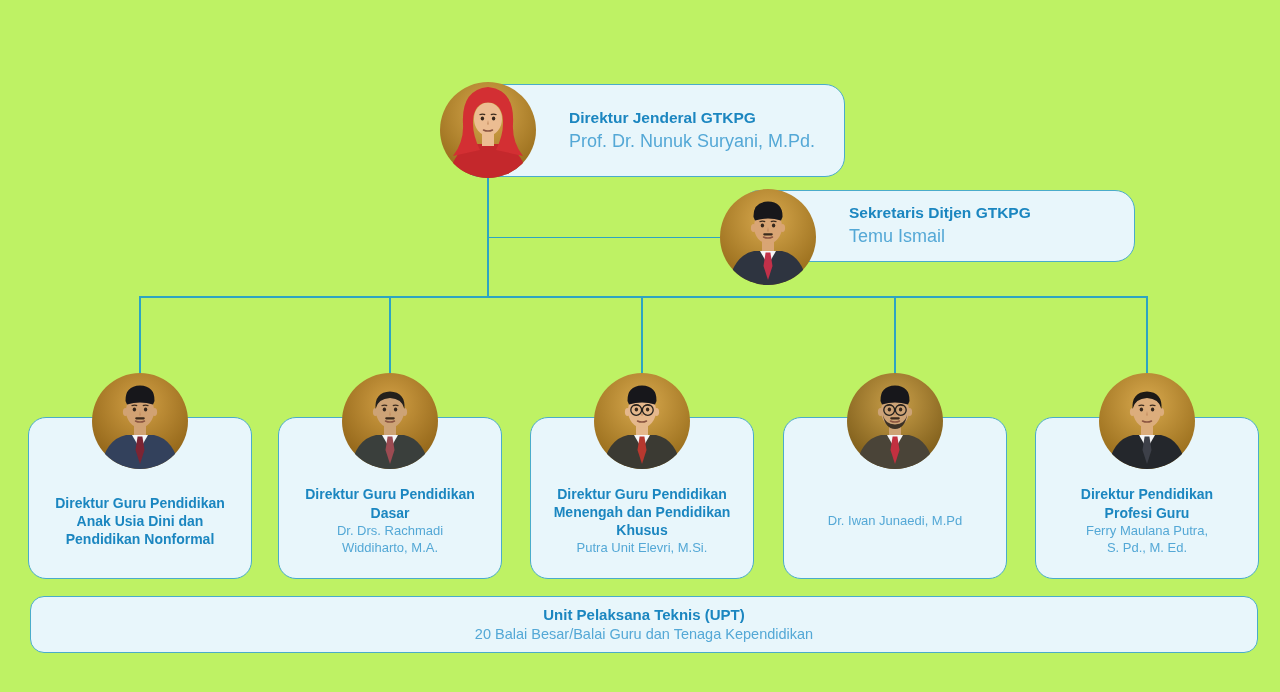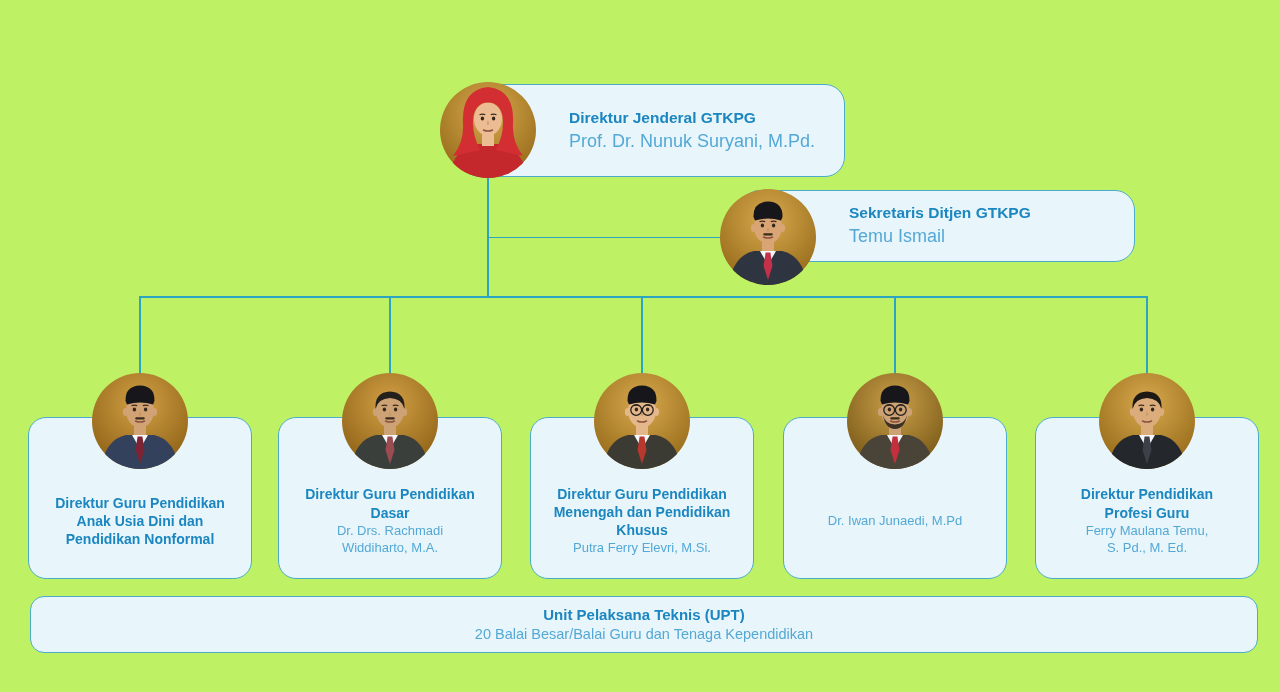--- a/index.html
+++ b/index.html
@@ -180,21 +180,21 @@
         <rect x="43.2" y="44.2" width="9.6" height="2.2" rx="1.1" fill="#3a2b1d"></rect>
         <path d="M43.5 48 Q48 50.2 52.5 48" stroke="#8a5440" stroke-width="1.5" fill="none" stroke-linecap="round"></path>
       </svg>
     </div>
 
   <div class="card dir" style="left:530px;top:417px;width:224px;height:162px;">
     <div class="txt">
       <div class="title">Direktur Guru Pendidikan
 Menengah dan Pendidikan
 Khusus</div>
-      <div class="name">Putra Ferry Elevri, M.Si.</div>
+      <div class="name">Putra Unit Elevri, M.Si.</div>
     </div>
   </div>
   <div class="avatar" style="left:594px;top:373px;">
       <svg viewBox="0 0 96 96">
         <defs>
           <radialGradient id="bg-d2" cx="50%" cy="32%" r="80%">
             <stop offset="0%" stop-color="#d8a94e"></stop>
             <stop offset="100%" stop-color="#8d6212"></stop>
           </radialGradient>
         </defs>
@@ -252,21 +252,21 @@
         <circle cx="42.2" cy="37" r="5.4" stroke="#23201c" stroke-width="1.3" fill="none"></circle>
         <circle cx="53.8" cy="37" r="5.4" stroke="#23201c" stroke-width="1.3" fill="none"></circle>
         <line x1="47.5" y1="36" x2="48.5" y2="36" stroke="#23201c" stroke-width="1.3"></line>
       </svg>
     </div>
 
   <div class="card dir" style="left:1035px;top:417px;width:224px;height:162px;">
     <div class="txt">
       <div class="title">Direktur Pendidikan
 Profesi Guru</div>
-      <div class="name">Ferry Maulana Temu,
+      <div class="name">Ferry Maulana Putra,
 S. Pd., M. Ed.</div>
     </div>
   </div>
   <div class="avatar" style="left:1099px;top:373px;">
       <svg viewBox="0 0 96 96">
         <defs>
           <radialGradient id="bg-d4" cx="50%" cy="32%" r="80%">
             <stop offset="0%" stop-color="#d8a94e"></stop>
             <stop offset="100%" stop-color="#8d6212"></stop>
           </radialGradient>

